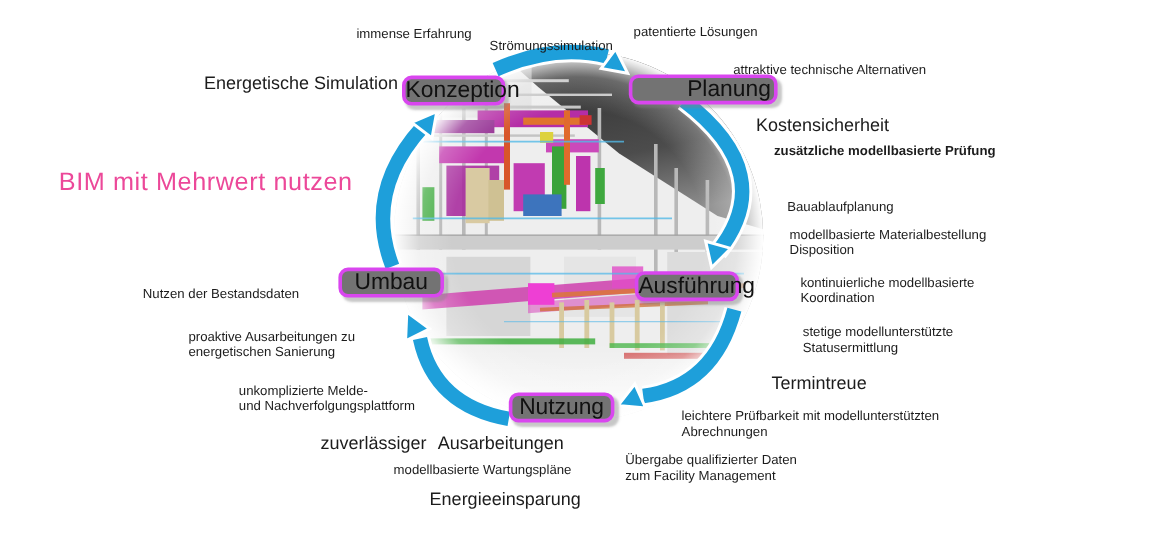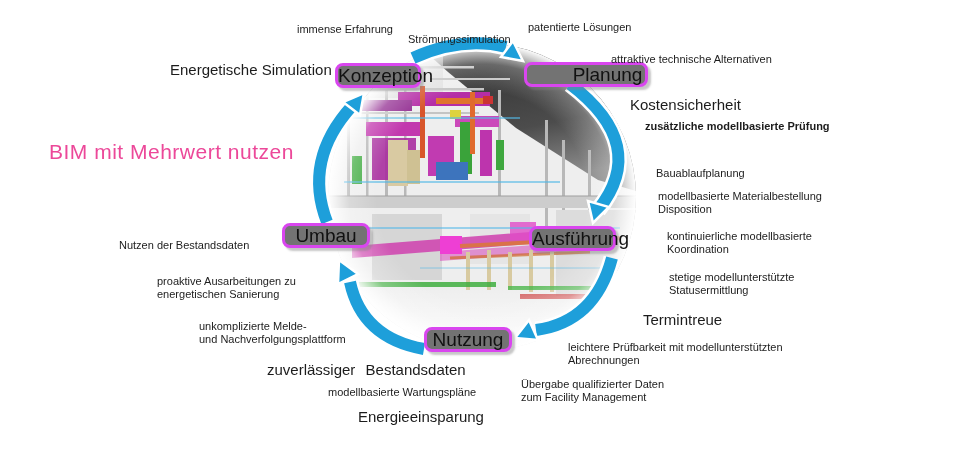--- a/index.html
+++ b/index.html
@@ -180,17 +180,17 @@
   <div class="lbl lg" style="left:615px;top:312px;margin-left:28px;">Termintreue</div>
   <div class="lbl" style="left:568px;top:341px;">leichtere Prüfbarkeit mit modellunterstützten
 Abrechnungen</div>
   <div class="lbl" style="left:521px;top:378px;">Übergabe qualifizierter Daten
 zum Facility Management</div>
   <div class="lbl" style="left:119px;top:239px;">Nutzen der Bestandsdaten</div>
   <div class="lbl" style="left:157px;top:275px;">proaktive Ausarbeitungen zu
 energetischen Sanierung</div>
   <div class="lbl" style="left:199px;top:320px;">unkomplizierte Melde-
 und Nachverfolgungsplattform</div>
-  <div class="lbl lg" style="left:267px;top:362px;word-spacing:6px;">zuverlässiger Bestandsdaten</div>
+  <div class="lbl lg" style="left:267px;top:362px;word-spacing:6px;">zuverlässiger Ausarbeitungen</div>
   <div class="lbl" style="left:328px;top:386px;">modellbasierte Wartungspläne</div>
   <div class="lbl lg" style="left:358px;top:409px;">Energieeinsparung</div>
 
 </div>
 
 </body></html>

